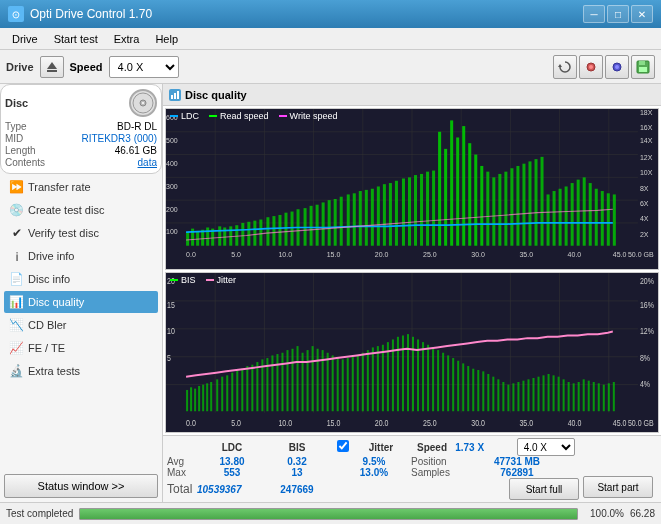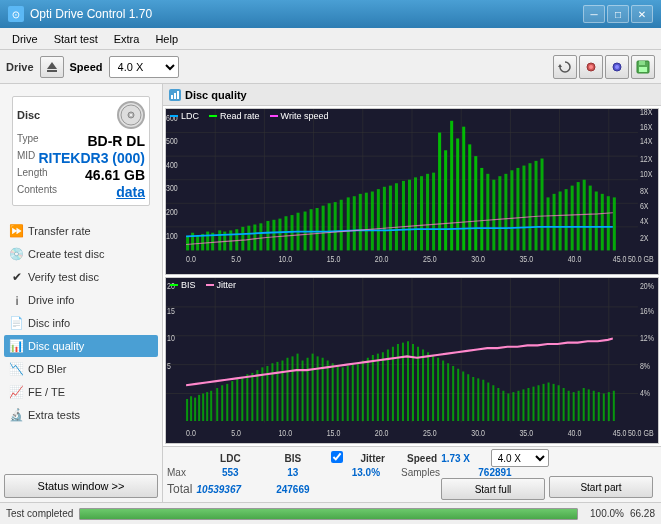--- a/index.html
+++ b/index.html
@@ -27,27 +27,27 @@
     .eject-btn { height: 22px; width: 24px; border: 1px solid #999; background: linear-gradient(to bottom, #f8f8f8, #e0e0e0); cursor: pointer; display: flex; align-items: center; justify-content: center; border-radius: 2px; }
     .speed-label { font-size: 11px; font-weight: bold; }
     .speed-select { height: 22px; border: 1px solid #999; background: white; font-size: 11px; padding: 0 4px; width: 70px; border-radius: 2px; }
     .toolbar-btns { display: flex; gap: 2px; margin-left: auto; }
     .toolbar-btn { height: 24px; width: 24px; border: 1px solid #999; background: linear-gradient(to bottom, #f8f8f8, #ddd); cursor: pointer; display: flex; align-items: center; justify-content: center; border-radius: 2px; font-size: 14px; }
     
     
     .sidebar { width: 163px; background: #f5f5f5; border-right: 1px solid #ccc; display: flex; flex-direction: column; flex-shrink: 0; }
     
     
-    .disc-panel { background: white; border: 1px solid #ccc; margin: 12px; padding: 4px; border-radius: 2px; text-align: center; }
+    .disc-panel { background: white; border: 1px solid #ccc; margin: 0; padding: 4px; border-radius: 10px; text-align: center; }
     .disc-panel-header { display: flex; align-items: center; justify-content: space-between; margin-bottom: 4px; }
     .disc-panel-title { font-size: 11px; font-weight: bold; color: #333; }
     .disc-icon { width: 28px; height: 28px; background: #e0e0e0; border-radius: 50%; border: 2px solid #aaa; display: flex; align-items: center; justify-content: center; font-size: 14px; color: #666; }
     .disc-info-row { display: flex; justify-content: space-between; margin: 1px 0; }
     .disc-info-label { color: #666; font-size: 10px; }
-    .disc-info-value { color: #000; font-size: 14px; font-weight: bold; }
+    .disc-info-value { color: #000; font-size: 10px; font-weight: normal; }
     .disc-info-value.blue { color: #0066cc; }
     .disc-info-value.link { color: #0066cc; text-decoration: underline; cursor: pointer; }
     .label-row { display: flex; justify-content: space-between; align-items: center; }
     .label-icon { width: 20px; height: 20px; background: #f5e6c0; border: 1px solid #ccc; border-radius: 2px; display: flex; align-items: center; justify-content: center; font-size: 9px; cursor: pointer; }
     
     
     .sidebar-menu { display: flex; flex-direction: column; gap: 1px; padding: 2px 4px; flex: 1; }
     .sidebar-item { display: flex; align-items: center; padding: 4px 6px; cursor: pointer; border-radius: 2px; gap: 4px; font-size: 11px; color: #333; }
     .sidebar-item.active { background: #4a9fd4; color: white; }
     .sidebar-item-icon { width: 14px; height: 14px; display: flex; align-items: center; justify-content: center; font-size: 12px; }
@@ -67,21 +67,21 @@
     .charts-area { flex: 1; padding: 2px; display: flex; flex-direction: column; gap: 2px; }
     
     
     .chart-container { flex: 1; border: 1px solid #ccc; background: #1a1a2e; position: relative; overflow: hidden; }
     .chart-legend { position: absolute; top: 2px; left: 4px; display: flex; gap: 10px; z-index: 10; }
     .legend-item { display: flex; align-items: center; gap: 3px; font-size: 9px; color: white; }
     .legend-dot { width: 8px; height: 2px; }
     
     
     .stats-row { background: #f5f5f5; border-top: 1px solid #ccc; padding: 2px 4px; display: flex; align-items: stretch; }
-    .start-btn { height: 22px; width: 104px; border: 1px solid #999; background: linear-gradient(to bottom, #f8f8f8, #ddd); cursor: pointer; font-size: 10px; border-radius: 2px; }
+    .start-btn { height: 22px; width: 70px; border: 1px solid #999; background: linear-gradient(to bottom, #f8f8f8, #ddd); cursor: pointer; font-size: 10px; border-radius: 2px; }
     
     
     .status-bar { background: #f0f0f0; border-top: 1px solid #ccc; height: 22px; display: flex; align-items: center; padding: 0 6px; gap: 6px; }
     .status-text { font-size: 10px; color: #333; }
     .progress-bar-container { flex: 1; height: 12px; border: 1px solid #999; background: white; border-radius: 1px; overflow: hidden; }
     .progress-bar-fill { height: 100%; background: linear-gradient(to bottom, #6cc96c, #4aa84a); }
     .progress-text { font-size: 10px; color: #333; min-width: 40px; text-align: right; }
     .version-text { font-size: 10px; color: #333; }
 
     
@@ -243,21 +243,21 @@
     <div class="charts-area">
 
       <div class="chart-container">
         <div class="chart-legend">
           <div class="legend-item">
             <div class="legend-dot" style="background:#00aaff;"></div>
             <span>LDC</span>
           </div>
           <div class="legend-item">
             <div class="legend-dot" style="background:#00ff00;"></div>
-            <span>Read rate</span>
+            <span>Read speed</span>
           </div>
           <div class="legend-item">
             <div class="legend-dot" style="background:#ff44ff;"></div>
             <span>Write speed</span>
           </div>
         </div>
         <svg class="chart-svg" viewBox="0 0 490 140" preserveAspectRatio="none">
 
           <rect width="490" height="140" fill="#1a1a2e"></rect>
 
@@ -546,20 +546,29 @@
             <td style="padding-left:6px; font-weight:bold; color:#333; width:40px;">Speed</td>
             <td style="text-align:center;"><span style="color:#0066cc;font-weight:bold;">1.73 X</span></td>
             <td style="text-align:center; width:20px;"></td>
             <td style="text-align:center;">
               <select style="height:18px;border:1px solid #999;background:white;font-size:10px;padding:0 2px;width:58px;border-radius:2px;">
                 <option>4.0 X</option>
               </select>
             </td>
           </tr>
           <tr>
+            <td style="font-size:10px;color:#555;">Avg</td>
+            <td style="text-align:center;"><span style="color:#0066cc;font-weight:bold;">13.80</span></td>
+            <td style="text-align:center;"><span style="color:#0066cc;font-weight:bold;">0.32</span></td>
+            <td></td>
+            <td colspan="2" style="text-align:center;"><span style="color:#0066cc;font-weight:bold;">9.5%</span></td>
+            <td style="color:#555;font-size:10px;">Position</td>
+            <td colspan="3" style="text-align:center;"><span style="color:#0066cc;font-weight:bold;">47731 MB</span></td>
+          </tr>
+          <tr>
             <td style="font-size:10px;color:#555;">Max</td>
             <td style="text-align:center;"><span style="color:#0066cc;font-weight:bold;">553</span></td>
             <td style="text-align:center;"><span style="color:#0066cc;font-weight:bold;">13</span></td>
             <td></td>
             <td colspan="2" style="text-align:center;"><span style="color:#0066cc;font-weight:bold;">13.0%</span></td>
             <td style="color:#555;font-size:10px;margin-top:37px;">Samples</td>
             <td colspan="3" style="text-align:center;"><span style="color:#0066cc;font-weight:bold;">762891</span></td>
           </tr>
           <tr>
             <td style="font-size:12px;color:#555;">Total</td>

